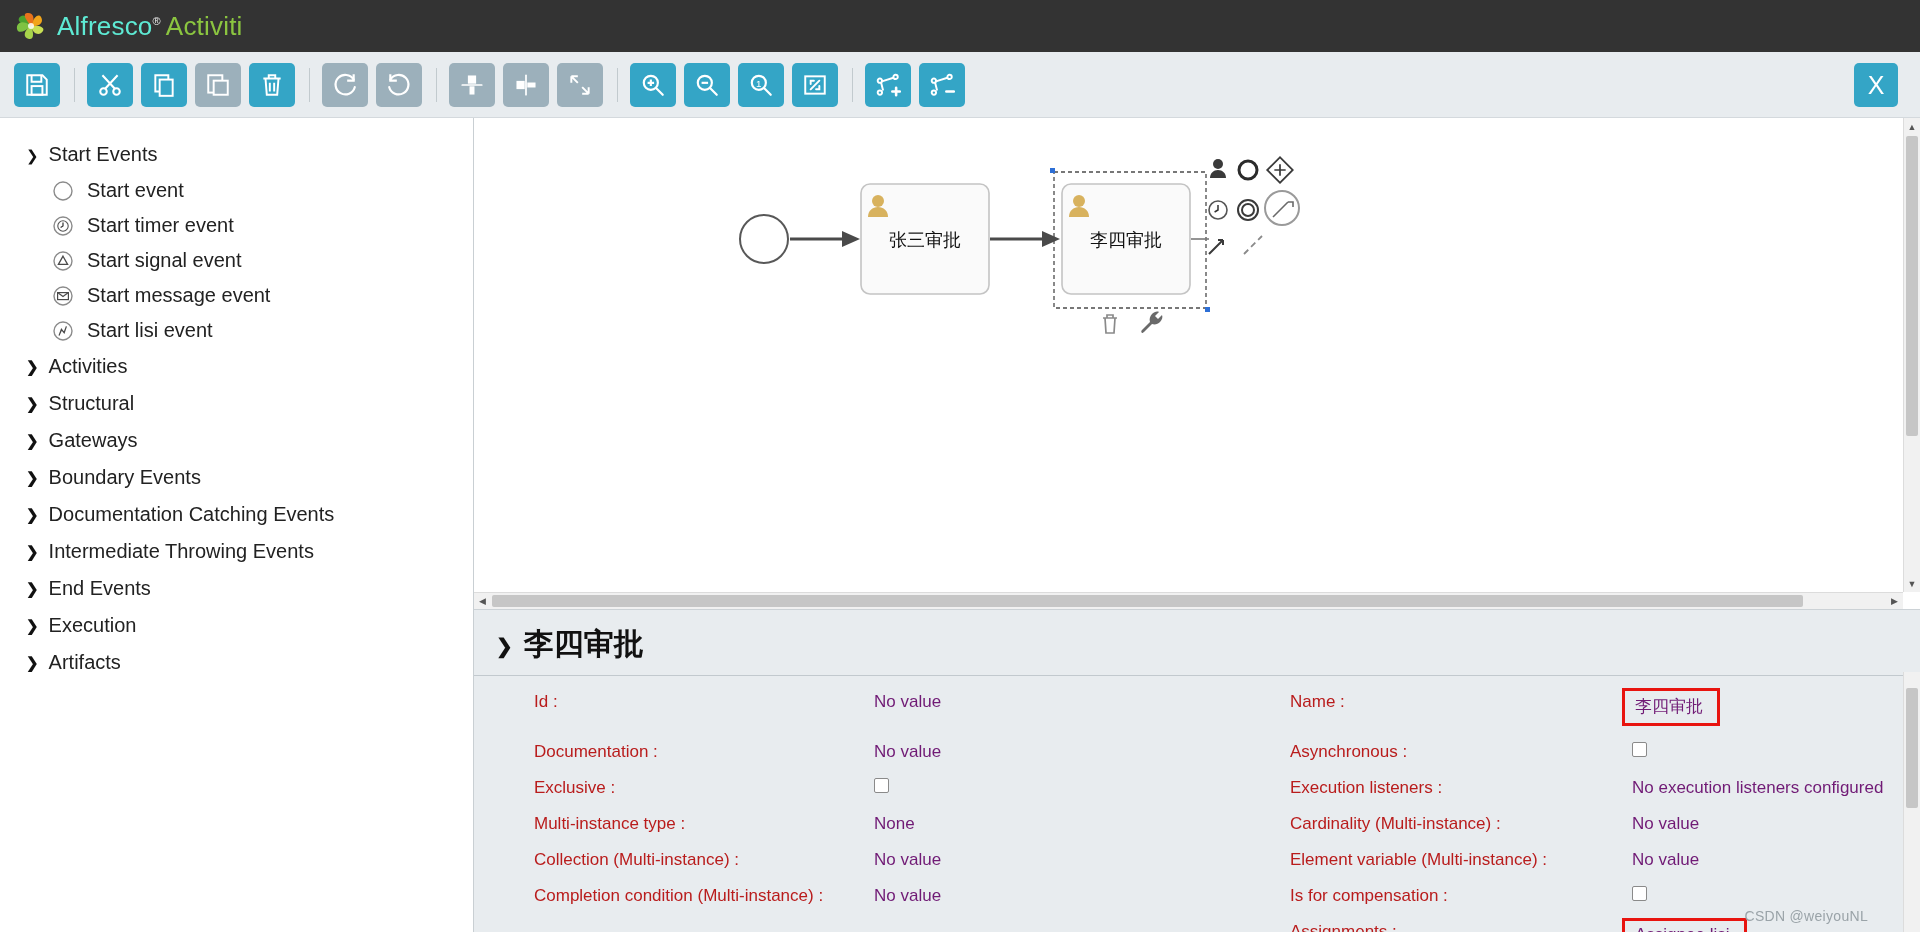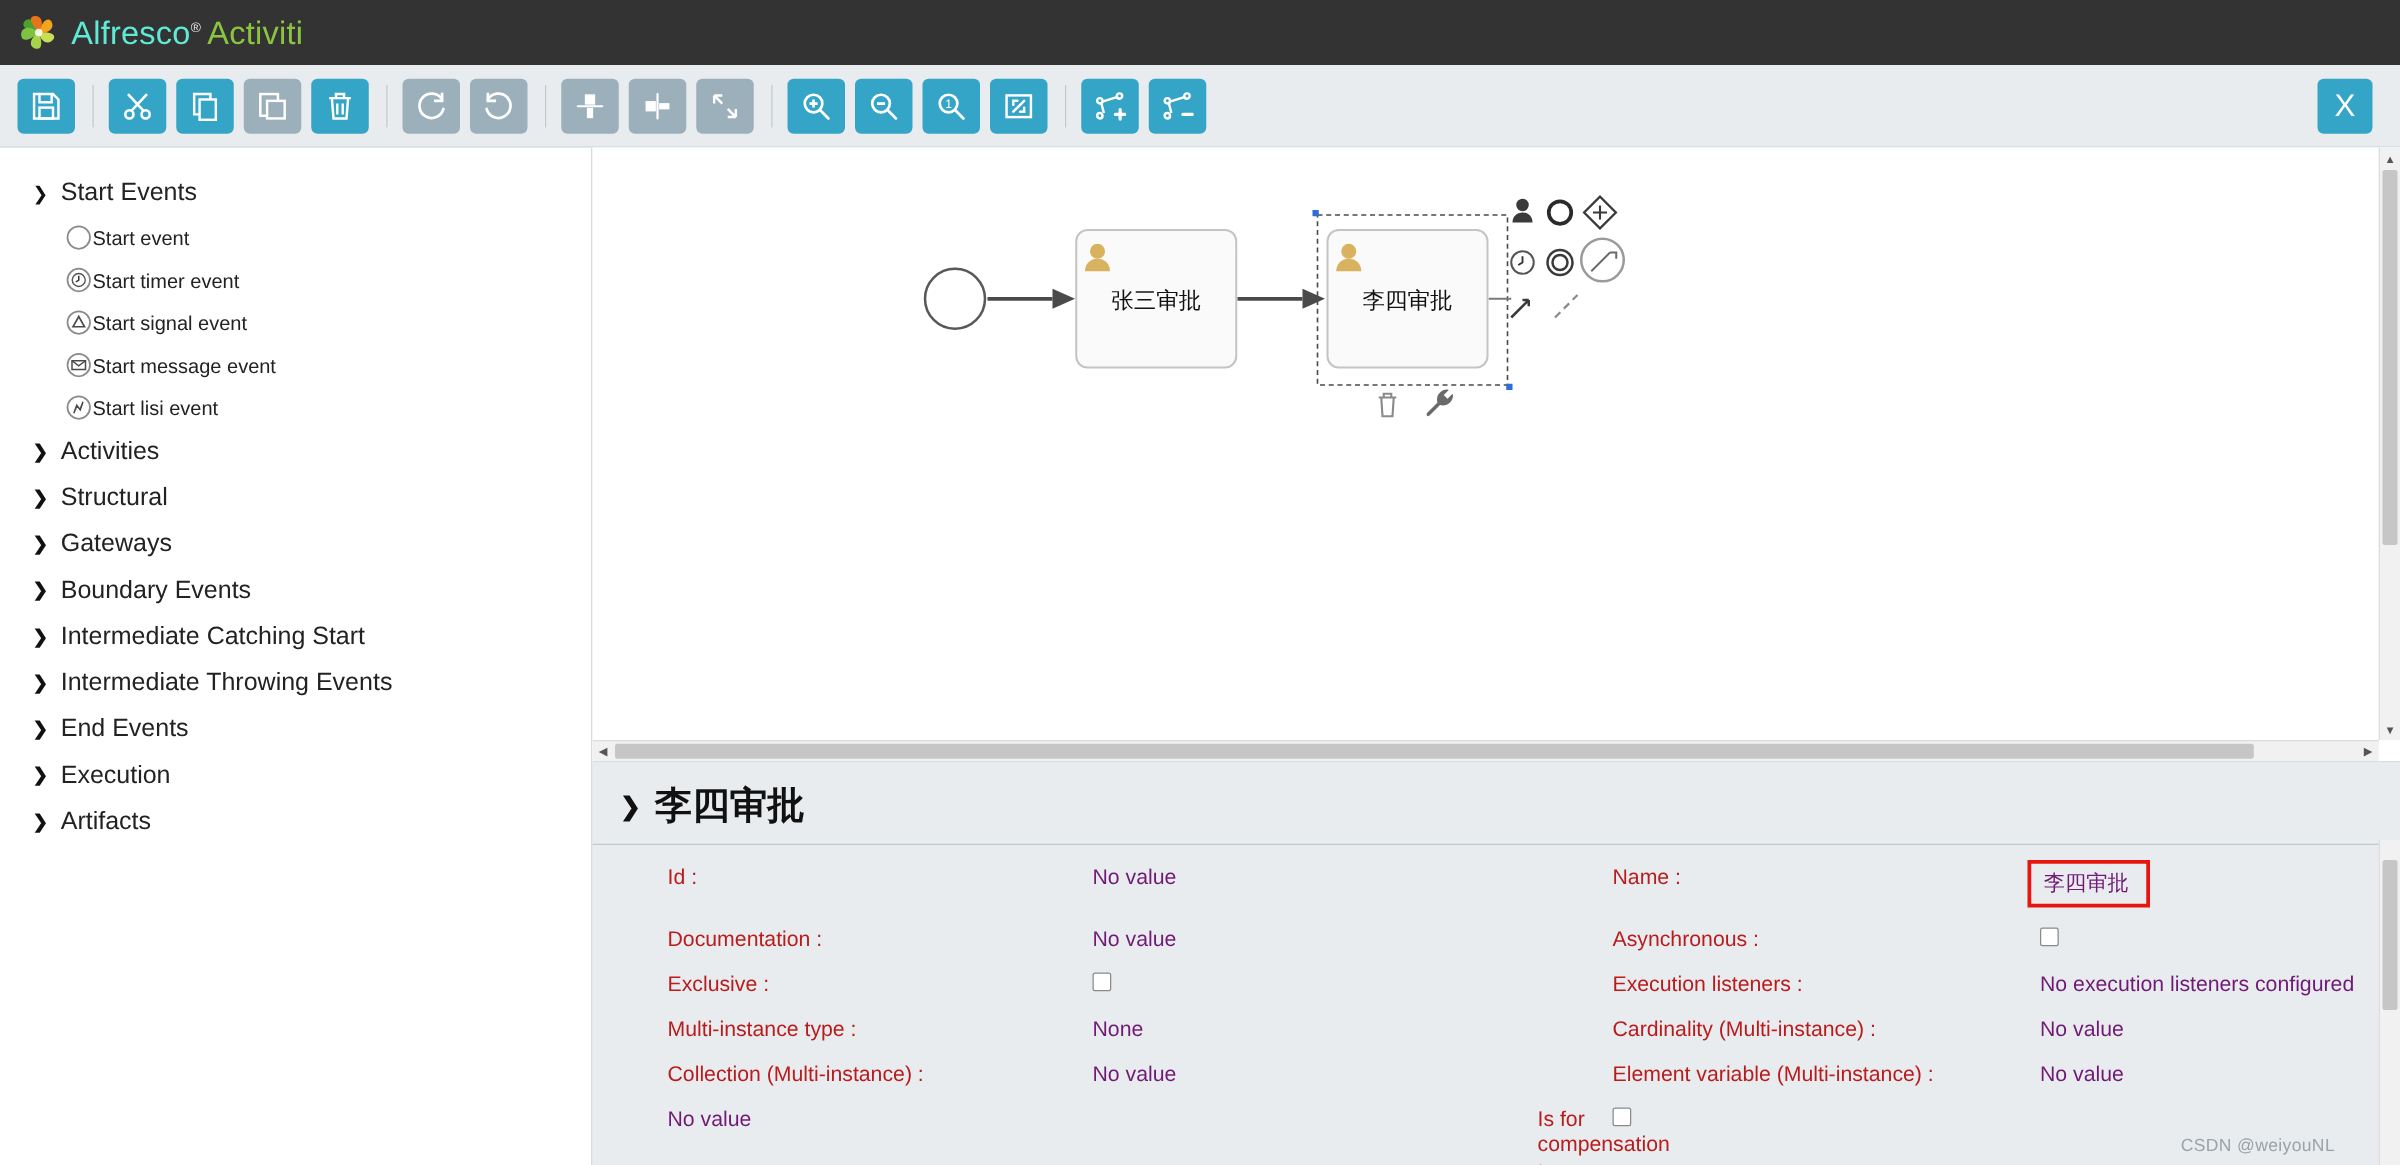--- a/index.html
+++ b/index.html
@@ -64,22 +64,22 @@
     padding-top: 18px; overflow: hidden;
   }
   .pal-group {
     display: flex; align-items: center; gap: 10px;
     padding: 7px 0 7px 26px; font-size: 20px; color: #222;
     cursor: pointer;
   }
   .caret-down { color:#111; font-size: 15px; line-height: 1; transform: translateY(1px); }
   .caret-right { color:#111; font-size: 15px; line-height: 1; font-weight: bold; }
   .pal-item {
-    display: flex; align-items: flex-end; 
-    padding: 6px 0 6px 52px; font-size: 16px; color: #222;
+    display: flex; align-items: center; gap: 13px;
+    padding: 6px 0 6px 52px; font-size: 20px; color: #222;
     cursor: pointer;
   }
   .ic { width: 22px; height: 22px; flex: 0 0 22px; }
 
   
   .rightcol { flex: 1; display: flex; flex-direction: column; min-width: 0; }
 
   
   .canvas-area {
     position: relative; height: 492px; background: #ffffff;
@@ -426,21 +426,21 @@
     <div class="pal-group">
       <span class="caret-right">❯</span>
       <span>Gateways</span>
     </div>
     <div class="pal-group">
       <span class="caret-right">❯</span>
       <span>Boundary Events</span>
     </div>
     <div class="pal-group">
       <span class="caret-right">❯</span>
-      <span>Intermediate Catching Start</span>
+      <span>Documentation Catching Events</span>
     </div>
     <div class="pal-group">
       <span class="caret-right">❯</span>
       <span>Intermediate Throwing Events</span>
     </div>
     <div class="pal-group">
       <span class="caret-right">❯</span>
       <span>End Events</span>
     </div>
     <div class="pal-group">
@@ -576,20 +576,21 @@
         <div class="pvalue">No value</div>
 
         <div></div>
         <div class="plabel">Collection (Multi-instance) :</div>
         <div class="pvalue">No value</div>
         <div></div>
         <div class="plabel">Element variable (Multi-instance) :</div>
         <div class="pvalue">No value</div>
 
         <div></div>
+        <div class="plabel">Completion condition (Multi-instance) :</div>
         <div class="pvalue">No value</div>
         <div></div>
         <div class="plabel">Is for compensation :</div>
         <div class="pvalue">
           <span class="chk"></span>
         </div>
 
         <div></div>
         <div class="plabel"></div>
         <div class="pvalue"></div>

